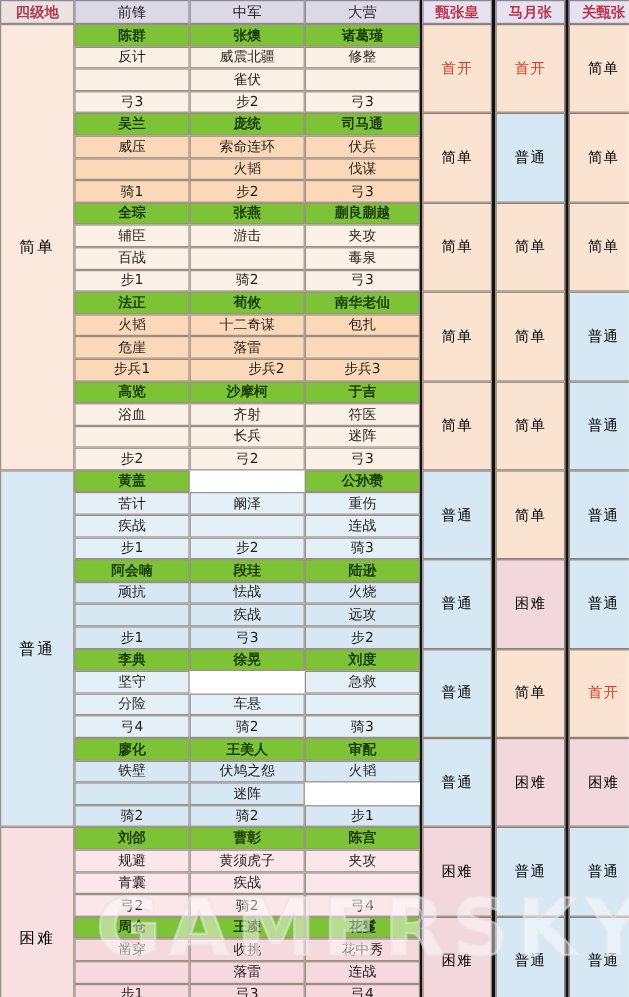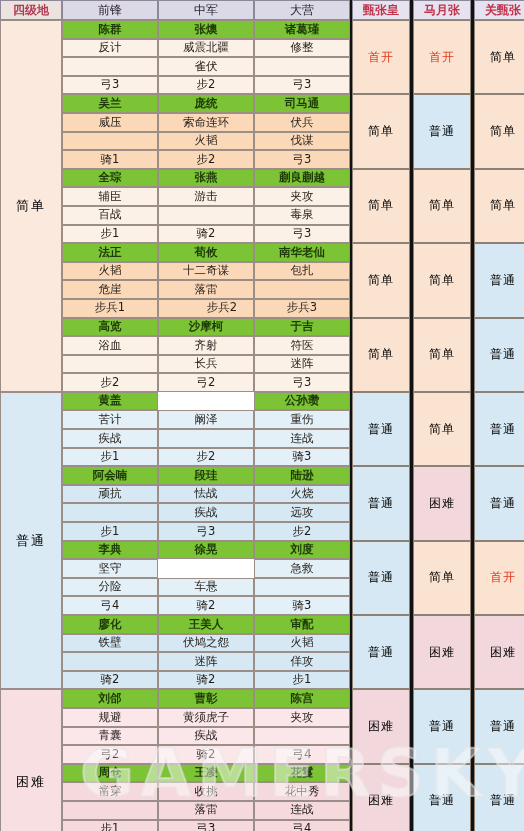--- a/index.html
+++ b/index.html
@@ -211,21 +211,20 @@
     <div class="dcell d-easy" style="grid-area: 30 / 8 / span 4;">简单</div>
     <div class="dcell d-first" style="grid-area: 30 / 10 / span 4;">首开</div>
     <div class="cell r-name" style="grid-area: 34 / 2;">廖化</div>
     <div class="cell r-name" style="grid-area: 34 / 3;">王美人</div>
     <div class="cell r-name" style="grid-area: 34 / 4;">审配</div>
     <div class="cell r-blue" style="grid-area: 35 / 2;">铁壁</div>
     <div class="cell r-blue" style="grid-area: 35 / 3;">伏鸠之怨</div>
     <div class="cell r-blue" style="grid-area: 35 / 4;">火韬</div>
     <div class="cell r-blue" style="grid-area: 36 / 2;"></div>
     <div class="cell r-blue" style="grid-area: 36 / 3;">迷阵</div>
-    <div class="cell r-blue" style="grid-area: 36 / 4;">佯攻</div>
     <div class="cell r-blue" style="grid-area: 37 / 2;">骑2</div>
     <div class="cell r-blue" style="grid-area: 37 / 3;">骑2</div>
     <div class="cell r-blue" style="grid-area: 37 / 4;">步1</div>
     <div class="dcell d-normal" style="grid-area: 34 / 6 / span 4;">普通</div>
     <div class="dcell d-hard" style="grid-area: 34 / 8 / span 4;">困难</div>
     <div class="dcell d-hard" style="grid-area: 34 / 10 / span 4;">困难</div>
     <div class="grp hard" style="grid-area: 38 / 1 / span 10;">困难</div>
     <div class="cell r-name" style="grid-area: 38 / 2;">刘郃</div>
     <div class="cell r-name" style="grid-area: 38 / 3;">曹彰</div>
     <div class="cell r-name" style="grid-area: 38 / 4;">陈宫</div>

